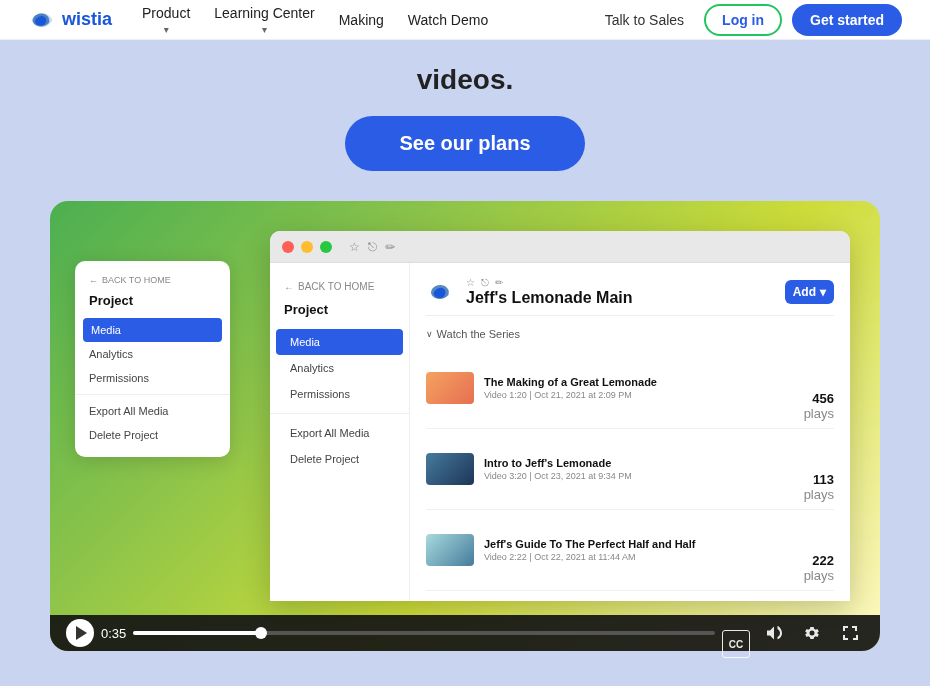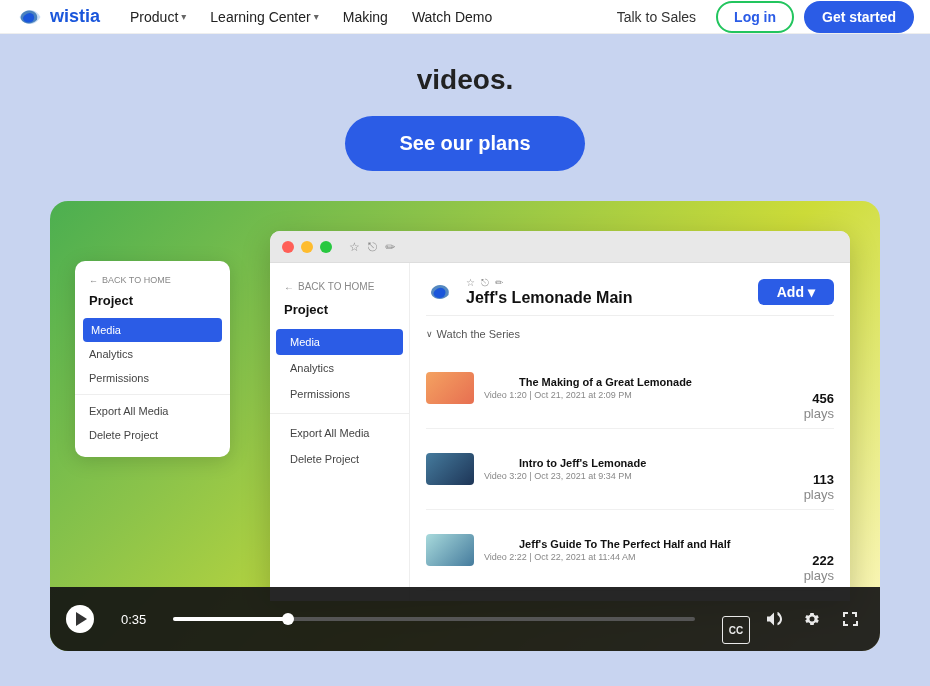--- a/index.html
+++ b/index.html
@@ -1,27 +1,27 @@
 <!DOCTYPE html>
 <html><head>
   <meta charset="utf-8">
   <style>
     * { margin: 0; padding: 0; box-sizing: border-box; }
     body { width: 930px; height: 686px; font-family: -apple-system, BlinkMacSystemFont, 'Segoe UI', sans-serif; overflow: hidden; background: #c8d4f0; }
 
     
     .navbar {
-      position: fixed; top: 0; left: 0; right: 0; height: 34px;
+      position: fixed; top: 0; left: 0; right: 0; height: 40px;
       background: #fff; display: flex; align-items: center;
-      padding: 0 16px; z-index: 100; border-bottom: 1px solid #eee;
+      padding: 0 28px; z-index: 100; border-bottom: 1px solid #eee;
     }
     .navbar-logo { display: flex; align-items: center; gap: 6px; margin-right: 20px; }
     .navbar-logo svg { width: 28px; height: 20px; }
     .navbar-nav { display: flex; align-items: center; gap: 4px; flex: 1; }
-    .nav-item { display: flex; align-items: center; gap: 3px; padding: 6px 10px; font-size: 14px; font-weight: 500; color: #222; cursor: pointer; border-radius: 4px; }
+    .nav-item { display: flex; align-items: center; gap: 3px; padding: 6px 10px; font-size: 14px; font-weight: 500; color: #222; cursor: pointer; border-radius: 4px; flex-direction: column; }
     .nav-chevron { font-size: 10px; color: #666; }
     .navbar-right { display: flex; align-items: center; gap: 10px; }
     .talk-to-sales { font-size: 14px; color: #333; font-weight: 500; cursor: pointer; padding: 6px 10px; }
     .btn-login { border: 2px solid #22c55e; color: #2b5ce6; background: transparent; border-radius: 20px; padding: 6px 16px; font-size: 14px; font-weight: 600; cursor: pointer; }
     .btn-get-started { background: #2b5ce6; color: #fff; border: none; border-radius: 20px; padding: 8px 18px; font-size: 14px; font-weight: 600; cursor: pointer; }
 
     
     .main-content {
       margin-top: 50px;
       background: #c8d4f0;
@@ -105,32 +105,32 @@
     .sidebar-item { padding: 7px 14px; color: #444; cursor: pointer; border-radius: 4px; margin: 0 6px; }
     .sidebar-item.active { background: #2b5ce6; color: #fff; border-radius: 4px; }
     .sidebar-divider { height: 1px; background: #eee; margin: 6px 0; }
 
     
     .app-main { flex: 1; padding: 14px 16px; }
     .app-header { display: flex; align-items: center; justify-content: space-between; margin-bottom: 12px; padding-bottom: 8px; border-bottom: 1px solid #eee; }
     .app-header-left { display: flex; align-items: center; gap: 10px; }
     .app-logo-small { width: 30px; height: 22px; }
     .app-title { font-size: 16px; font-weight: 700; color: #111; }
-    .add-btn { background: #2b5ce6; color: #fff; border: none; border-radius: 6px; padding: 5px 19px; font-size: 14px; font-weight: 600; cursor: pointer; display: flex; align-items: center; gap: 4px; }
+    .add-btn { background: #2b5ce6; color: #fff; border: none; border-radius: 6px; padding: 5px 8px; font-size: 12px; font-weight: 600; cursor: pointer; display: flex; align-items: center; gap: 4px; }
 
     .series-header { font-size: 11px; color: #555; margin-bottom: 8px; display: flex; align-items: center; gap: 4px; }
     .series-header .chevron { font-size: 9px; }
 
     .video-row { display: flex; align-items: center; gap: 10px; padding: 7px 0; border-bottom: 1px solid #f0f0f0; }
     .video-thumb-placeholder { width: 48px; height: 32px; border-radius: 4px; flex-shrink: 0; }
     .thumb-lemonade { background: linear-gradient(135deg, #f4a261, #e76f51); }
     .thumb-intro { background: linear-gradient(135deg, #457b9d, #1d3557); }
     .thumb-guide { background: linear-gradient(135deg, #a8dadc, #457b9d); }
     .video-info { flex: 1; }
-    .video-title { font-size: 11px; font-weight: 600; color: #111; margin-bottom: 2px; margin-left: 35px; }
+    .video-title { font-size: 11px; font-weight: 600; color: #111; margin-bottom: 2px; }
     .video-meta { font-size: 9px; color: #888; }
     .video-plays { text-align: right; }
     .plays-count { font-size: 13px; font-weight: 700; color: #111; margin-top: 36px; }
     .plays-label { font-size: 13px; color: #888; }
 
     .customer-stories { font-size: 11px; color: #555; padding: 8px 0; display: flex; align-items: center; gap: 4px; cursor: pointer; }
 
     
     .sidebar-card {
       position: absolute;
@@ -147,25 +147,25 @@
     .sidebar-card-title { font-weight: 700; font-size: 13px; color: #111; padding: 0 14px 10px; }
     .sidebar-card-item { padding: 6px 14px; font-size: 11px; color: #444; cursor: pointer; }
     .sidebar-card-item.active { background: #2b5ce6; color: #fff; margin: 0 8px; border-radius: 4px; padding: 6px 8px; }
     .sidebar-card-divider { height: 1px; background: #eee; margin: 4px 0; }
 
     
     .video-player-bar {
       position: absolute;
       bottom: 0; left: 0; right: 0;
       background: rgba(20, 20, 20, 0.92);
-      height: 64px;
+      height: 36px;
       display: flex;
       align-items: center;
       padding: 0 16px;
-      gap: 27px;
+      gap: 7px;
       border-radius: 0 0 18px 18px;
     }
     .play-btn { width: 28px; height: 28px; background: #fff; border-radius: 50%; display: flex; align-items: center; justify-content: center; cursor: pointer; flex-shrink: 0; }
     .play-triangle { width: 0; height: 0; border-top: 7px solid transparent; border-bottom: 7px solid transparent; border-left: 11px solid #333; margin-left: 2px; }
     .time-display { color: #fff; font-size: 13px; font-weight: 500; flex-shrink: 0; }
     .progress-bar { flex: 1; height: 4px; background: #555; border-radius: 2px; position: relative; cursor: pointer; }
     .progress-fill { height: 100%; width: 22%; background: #fff; border-radius: 2px; }
     .progress-thumb { width: 12px; height: 12px; background: #fff; border-radius: 50%; position: absolute; top: -4px; left: 22%; transform: translateX(-50%); }
     .player-controls-right { display: flex; align-items: center; gap: 10px; flex-shrink: 0; }
     .player-icon { color: #fff; font-size: 14px; cursor: pointer; opacity: 0.9; width: 28px; height: 28px; display: flex; align-items: center; justify-content: center; }

